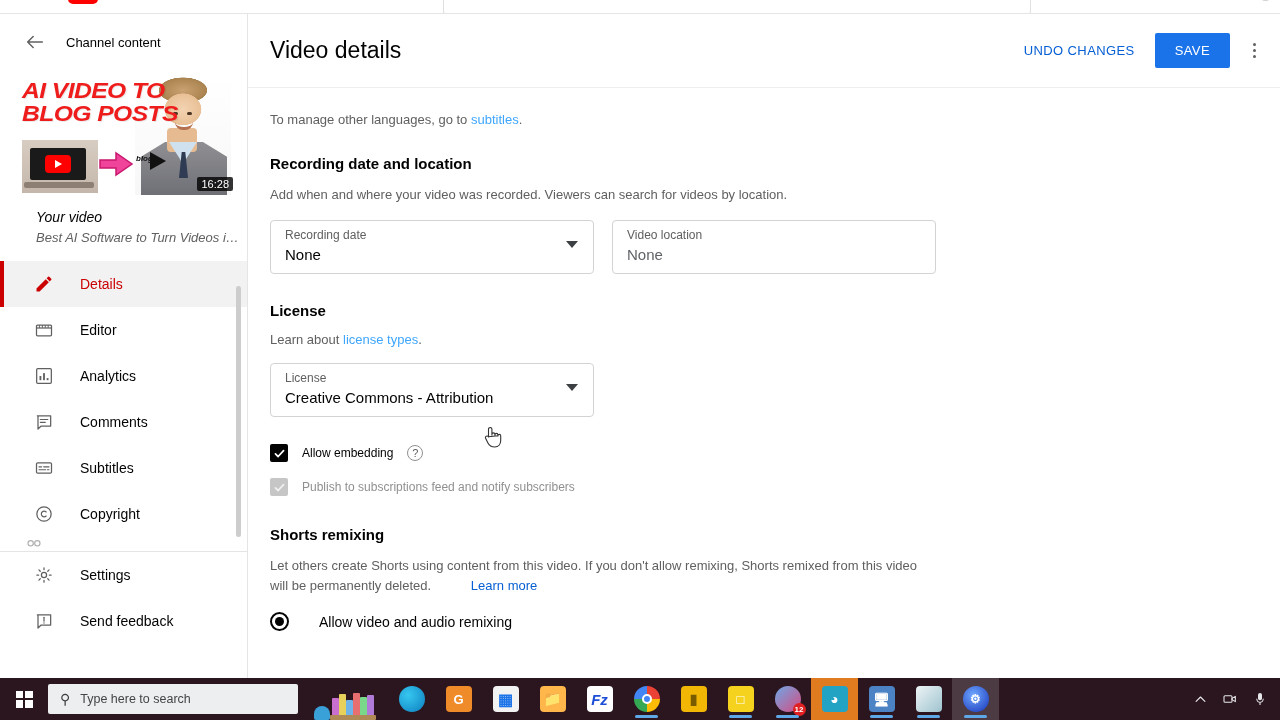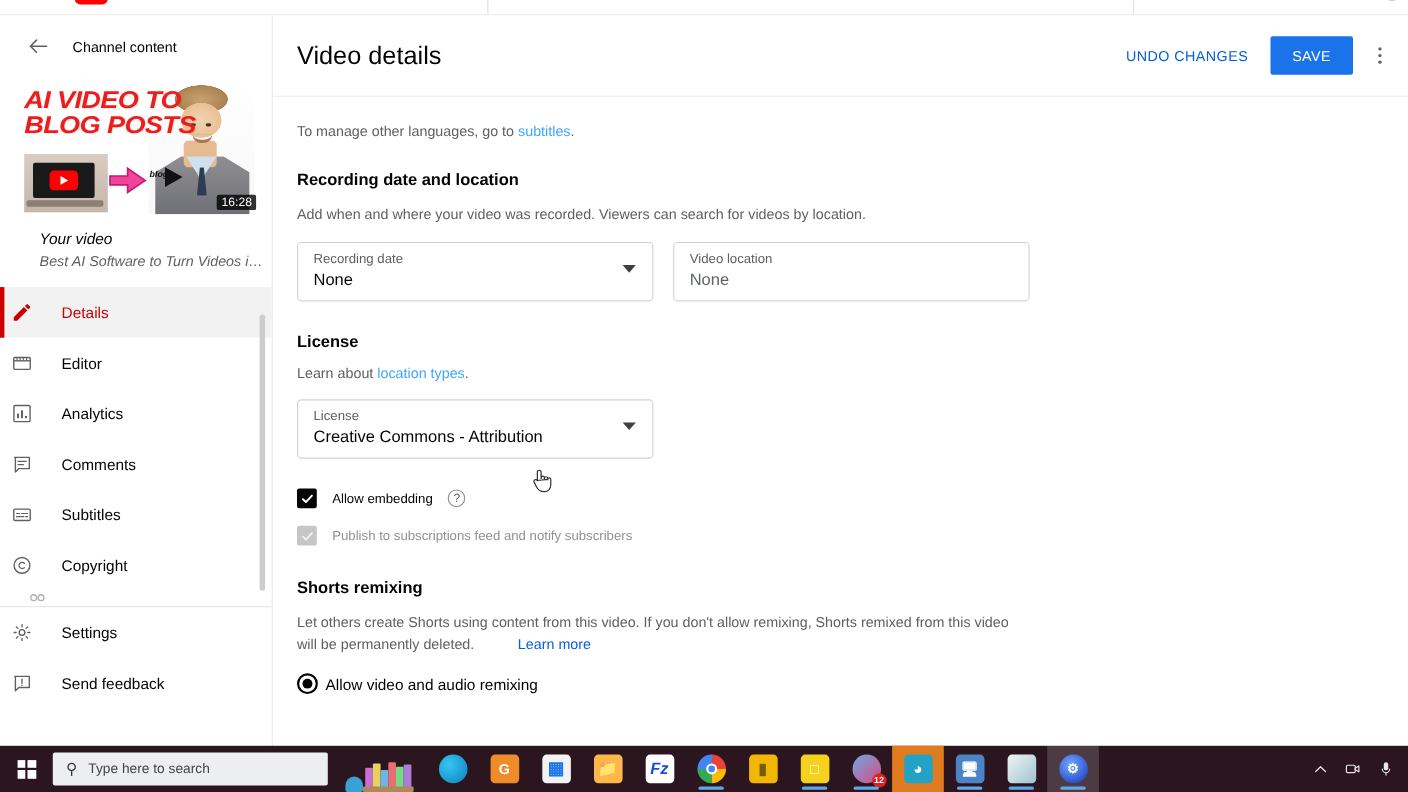--- a/index.html
+++ b/index.html
@@ -149,21 +149,21 @@
   .video-meta { padding: 14px 20px 0 36px; font-style: italic; }
   .video-meta .vm-title { font-size: 14px; color: #030303; margin-bottom: 5px; }
   .video-meta .vm-sub {
     font-size: 13px; color: #606060; white-space: nowrap;
     overflow: hidden; text-overflow: ellipsis; width: 208px;
   }
 
   .nav { margin-top: 16px; position: relative; }
   .nav-item {
     display: flex; align-items: center; height: 46px;
-    padding-left: 8px; gap: 24px; cursor: pointer; position: relative;
+    padding-left: 32px; gap: 24px; cursor: pointer; position: relative;
     color: #606060;
   }
   .nav-item .ico { width: 24px; height: 24px; flex: none; display:flex; align-items:center; justify-content:center; }
   .nav-item .lbl { font-size: 14px; color: #030303; }
   .nav-item.active { background: #f2f2f2; }
   .nav-item.active .lbl { color: #c00; }
   .nav-item.active .ico { color: #c00; }
   .nav-item.active::before {
     content: ""; position: absolute; left: 0; top: 0; bottom: 0; width: 4px; background: #c00;
   }
@@ -242,21 +242,21 @@
   .cbox svg { display:block; }
   .cbrow .cblabel { font-size: 12px; color: #030303; }
   .cbrow.disabled .cblabel { color: #909090; }
   .qmark {
     width: 16px; height: 16px; border-radius: 50%; border: 1px solid #909090;
     color: #606060; font-size: 11px; display:flex; align-items:center; justify-content:center;
     cursor: pointer; line-height: 1;
   }
 
   
-  .rrow { display: flex; align-items: center; gap: 7px; }
+  .rrow { display: flex; align-items: center; gap: 30px; }
   .radio {
     width: 19px; height: 19px; border-radius: 50%; border: 2px solid #030303;
     flex: none; display:flex; align-items:center; justify-content:center;
   }
   .radio i { width: 9px; height: 9px; border-radius: 50%; background: #030303; display:block; }
   .rrow .rlabel { font-size: 14px; color: #030303; }
 
   
   .cursor-hand {
     position: absolute; left: 481px; top: 424px; width: 22px; height: 26px;
@@ -489,21 +489,21 @@
           <span class="caret"></span>
         </div>
         <div class="field" style="width:324px;">
           <div class="flabel">Video location</div>
           <div class="fvalue placeholder">None</div>
         </div>
       </div>
 
       <div class="section-title" style="margin-top:28px;">License</div>
       <div class="helper" style="margin-top:13px;">
-        <span>Learn about </span><a class="link">location types</a><span>.</span>
+        <span>Learn about </span><a class="link">license types</a><span>.</span>
       </div>
 
       <div class="field" style="width:324px; margin-top:16px;">
         <div class="flabel">License</div>
         <div class="fvalue">Creative Commons - Attribution</div>
         <span class="caret"></span>
       </div>
 
       <div class="cbrow" style="margin-top:27px;">
         <span class="cbox checked">

